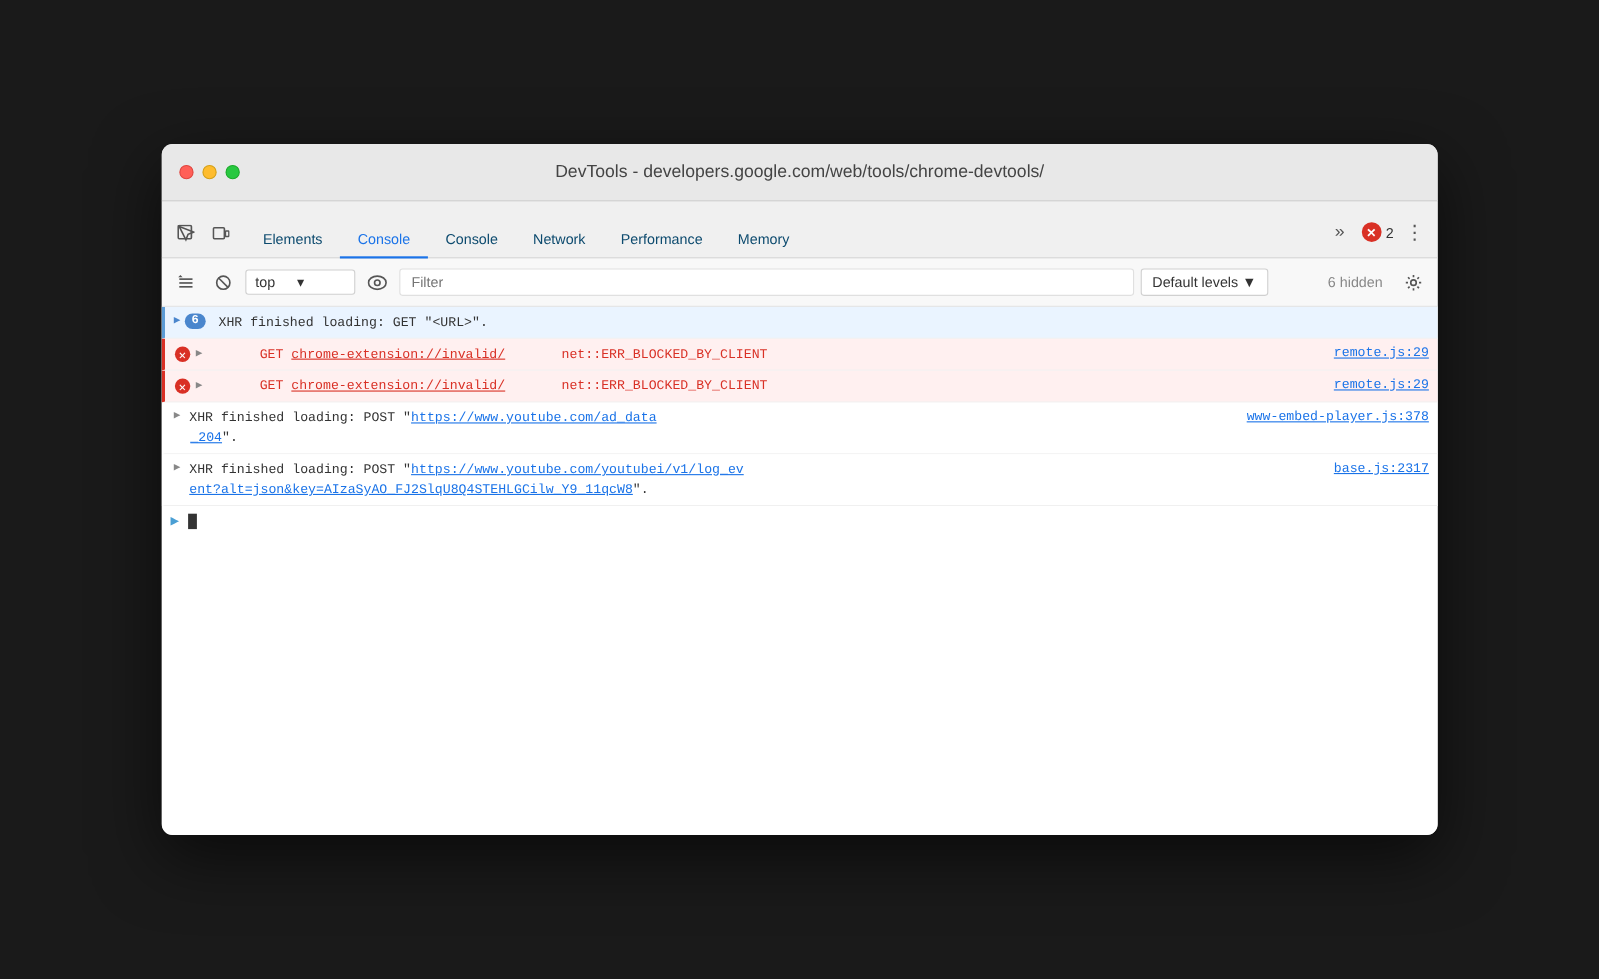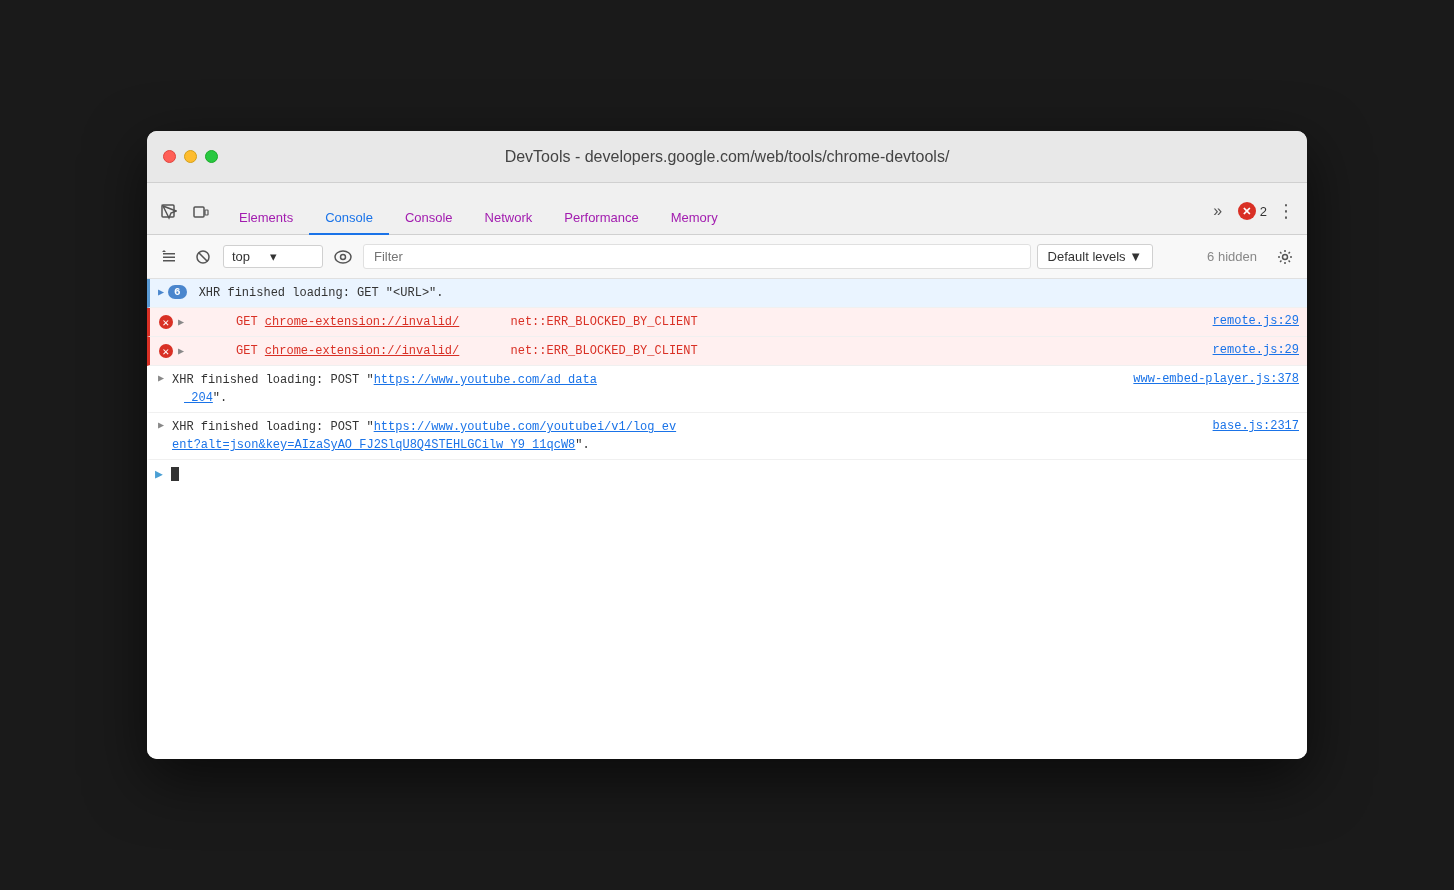--- a/index.html
+++ b/index.html
@@ -74,21 +74,21 @@
       align-items: center;
       justify-content: center;
       cursor: pointer;
       border-radius: 3px;
       color: #555;
       font-size: 14px;
     }
     .tab {
       padding: 8px 16px;
       font-size: 13px;
-      color: #a21caf;
+      color: #0c4a6e;
       cursor: pointer;
       border-bottom: 2px solid transparent;
       white-space: nowrap;
       margin-bottom: -1px;
     }
     .tab.active {
       color: #1a73e8;
       border-bottom: 2px solid #1a73e8;
       font-weight: 500;
     }
@@ -456,21 +456,21 @@
       </div>
       <div class="entry-source">remote.js:29</div>
     </div>
 
     <div class="log-entry normal-entry">
       <div class="entry-icon">
         <span class="expand-arrow">▶</span>
       </div>
       <div class="entry-text">
         <span class="normal-text">XHR finished loading: POST "</span><span class="link-text">https://www.youtube.com/ad_data</span><br>
-        <span class="link-text" style="margin-left: 12px;">_204</span><span class="normal-text">".</span>
+        <span class="link-text" style="margin-left: 1px;">_204</span><span class="normal-text">".</span>
       </div>
       <div class="entry-source">www-embed-player.js:378</div>
     </div>
 
     <div class="log-entry normal-entry">
       <div class="entry-icon">
         <span class="expand-arrow">▶</span>
       </div>
       <div class="entry-text">
         <span class="normal-text">XHR finished loading: POST "</span><span class="link-text">https://www.youtube.com/youtubei/v1/log_ev</span><br>

